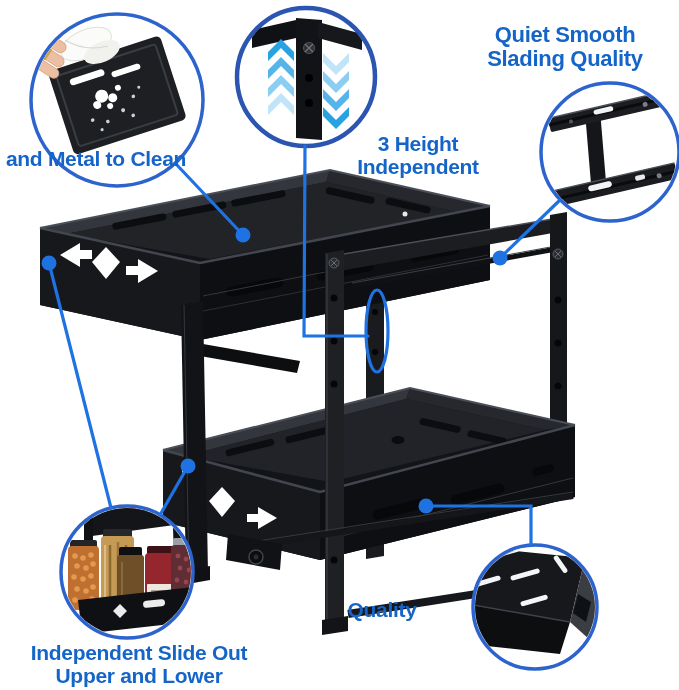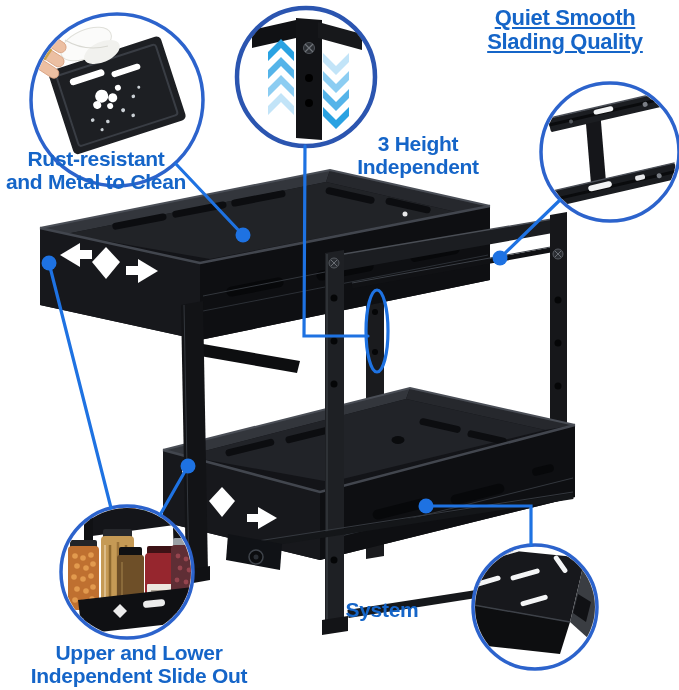--- a/index.html
+++ b/index.html
@@ -16,21 +16,21 @@
   }
   .stage svg{position:absolute;left:0;top:0;}
   .lbl{
     position:absolute;color:var(--label-blue);
     font-weight:700;font-size:21px;line-height:23px;
     letter-spacing:-0.3px;text-align:center;white-space:nowrap;
   }
   .lbl span{display:block;}
   #lbl-rust{left:1px;top:147px;width:190px;}
   #lbl-height{left:328px;top:132px;width:180px;}
-  #lbl-slide{left:467px;top:6px;width:196px;font-size:22px;line-height:24px;text-decoration:underline;}
+  #lbl-slide{left:467px;top:23px;width:196px;font-size:22px;line-height:24px;}
   #lbl-independent{left:8px;top:641px;width:262px;}
   #lbl-metal{left:287px;top:598px;width:190px;}
 </style>
 </head>
 <body>
 
 <div class="stage">
 
 <svg width="679" height="690" viewBox="0 0 679 690">
   <defs>
@@ -364,32 +364,31 @@
   <g fill="var(--line-blue,#1e72e2)">
     <circle cx="243" cy="235" r="7.5"></circle>
     <circle cx="500" cy="258" r="7.5"></circle>
     <circle cx="49" cy="263" r="7.5"></circle>
     <circle cx="188" cy="466" r="7.5"></circle>
     <circle cx="426" cy="506" r="7.5"></circle>
   </g>
 </svg>
 
   <div class="lbl" id="lbl-rust">
-    <span>Rust-resistant</span>
     <span>and Metal to Clean</span>
   </div>
   <div class="lbl" id="lbl-height">
     <span>3 Height</span>
     <span>Independent</span>
   </div>
   <div class="lbl" id="lbl-slide">
     <span>Quiet Smooth</span>
     <span>Slading Quality</span>
   </div>
   <div class="lbl" id="lbl-independent">
+    <span>Independent Slide Out</span>
     <span>Upper and Lower</span>
-    <span>Independent Slide Out</span>
   </div>
   <div class="lbl" id="lbl-metal">
-    <span>System</span>
+    <span>Quality</span>
   </div>
 
 </div>
 
 </body></html>

